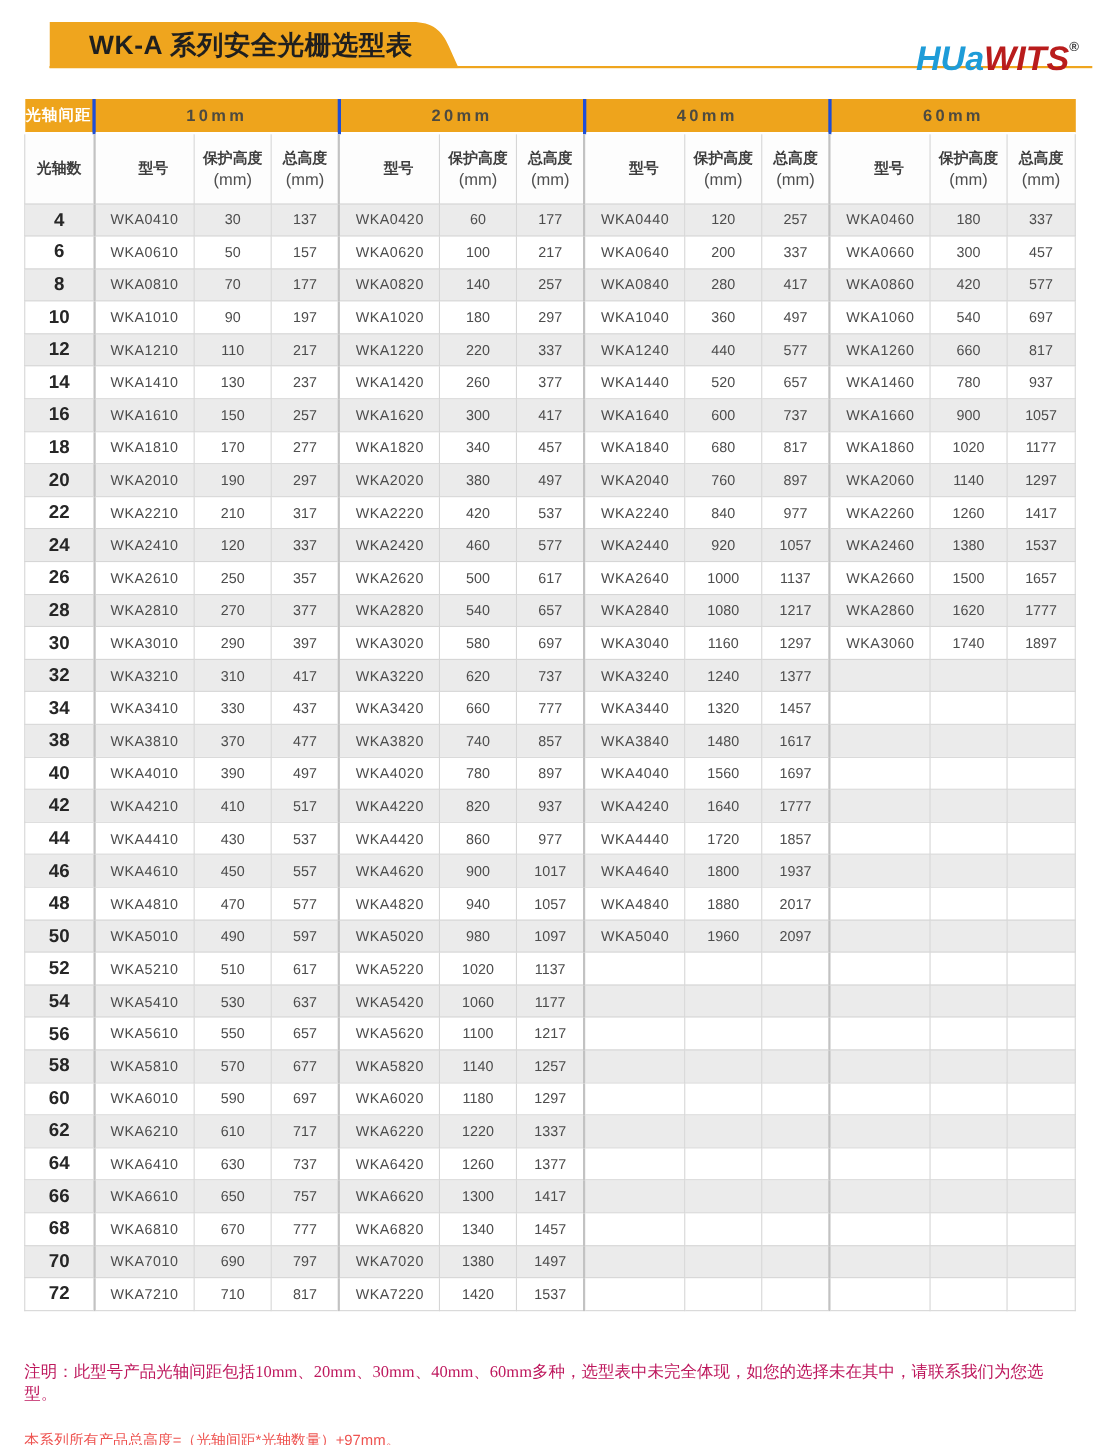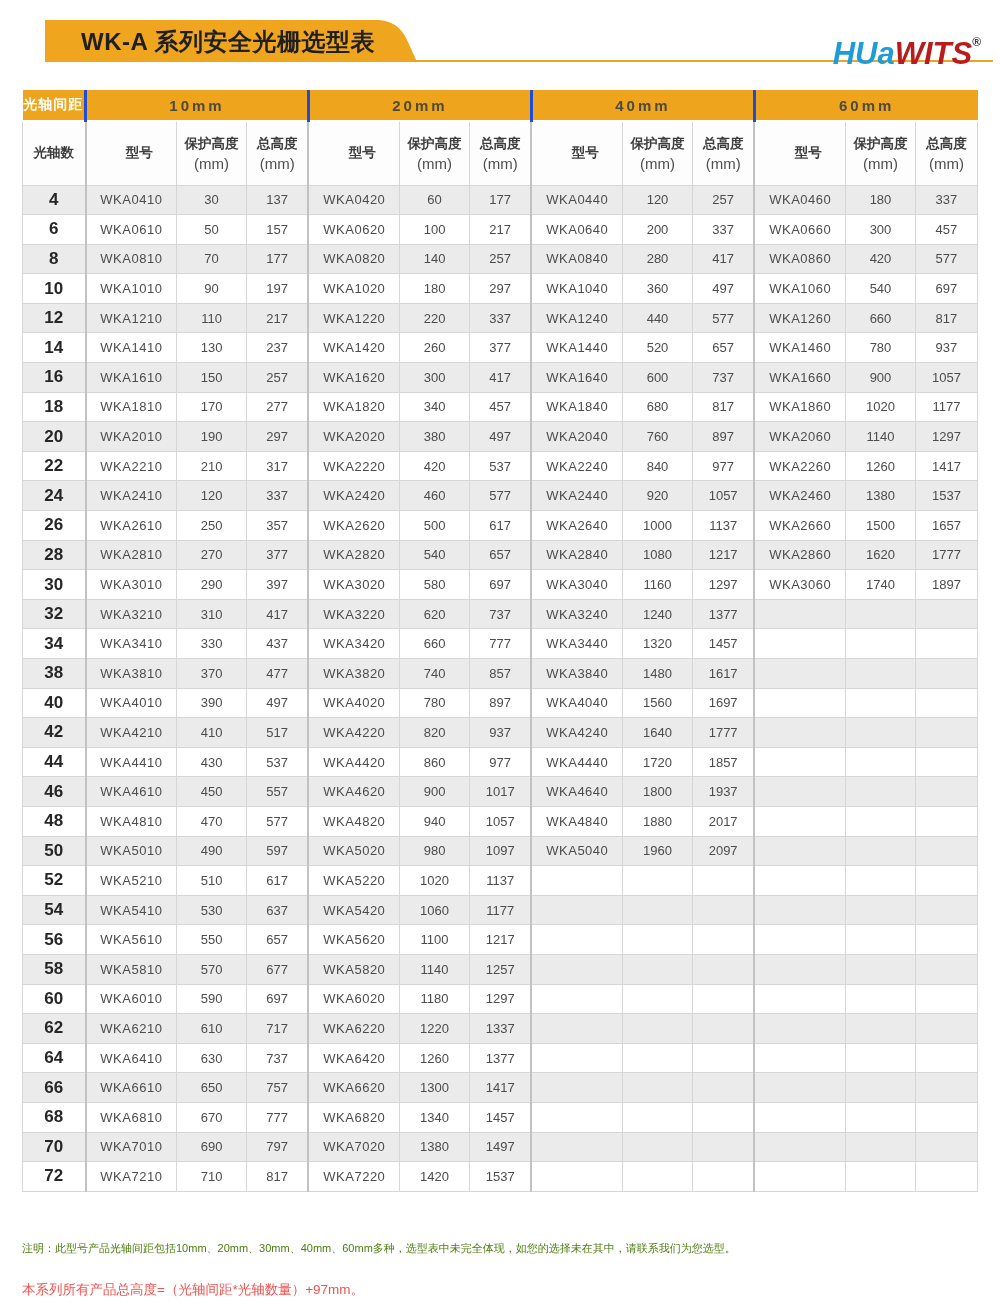--- a/index.html
+++ b/index.html
@@ -51,21 +51,21 @@
     height:29.6px; border:1px solid #d6d6d6; text-align:center;
     font-size:13px; color:#4c4c4c; vertical-align:middle;
   }
   tbody td.axes { font-size:17px; font-weight:bold; color:#262626; }
   tbody td.group-start { border-left:2px solid #c2c2c2; }
   tbody tr:nth-child(odd) td { background:#ebebeb; }
   tbody tr:nth-child(even) td { background:#ffffff; }
   tbody td.model { letter-spacing:0.5px; }
   
   .notes { position:absolute; left:22px; top:1238px; width:956px; }
-  .note-1 { font-size:11px; color:#4d7c0f; line-height:20px; }
+  .note-1 { font-size:15px; color:#be185d; line-height:20px;font-family:Liberation Serif, serif; }
   .note-2 { font-size:13.5px; color:#ee5350; line-height:20px; margin-top:22px; }
 </style>
 </head>
 <body>
 
 <div class="header-zone">
   <div class="header-line"></div>
   <div class="banner">
     <svg width="394" height="42" viewBox="0 0 394 42">
       <path d="M0,0 H330 C348,0 357,8 363,22 L372,42 L0,42 Z" fill="#efa51e"></path>

